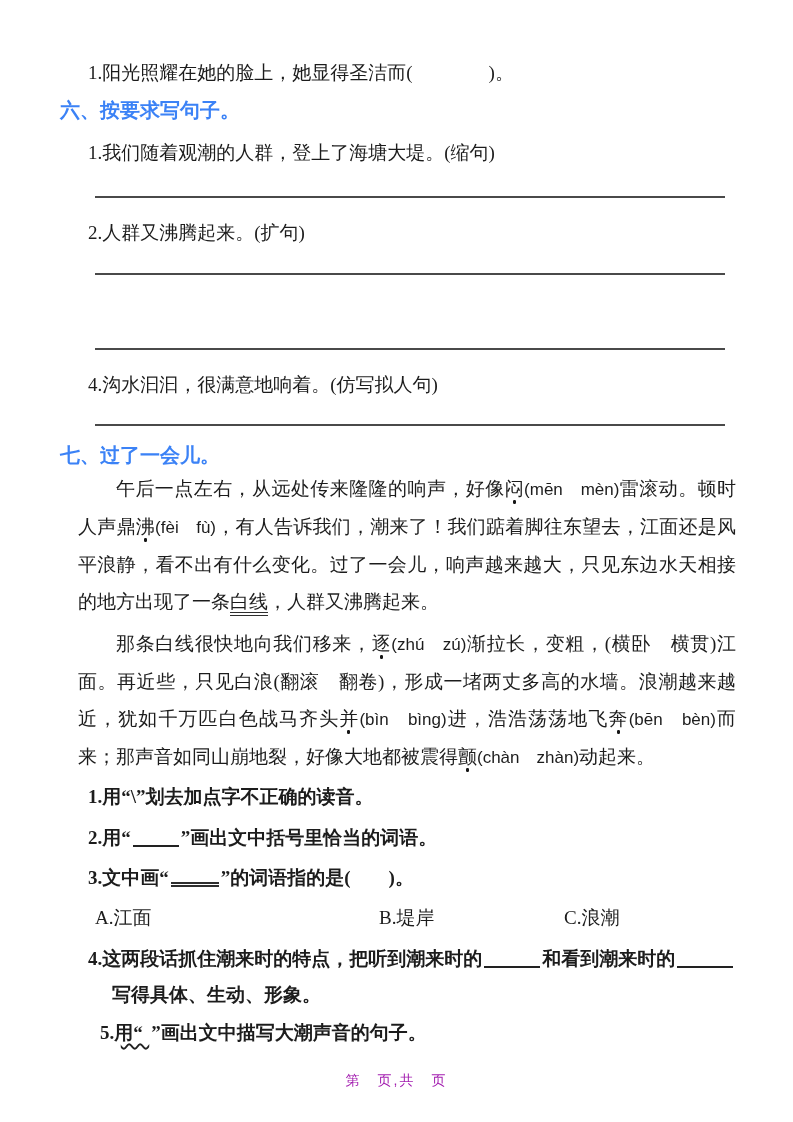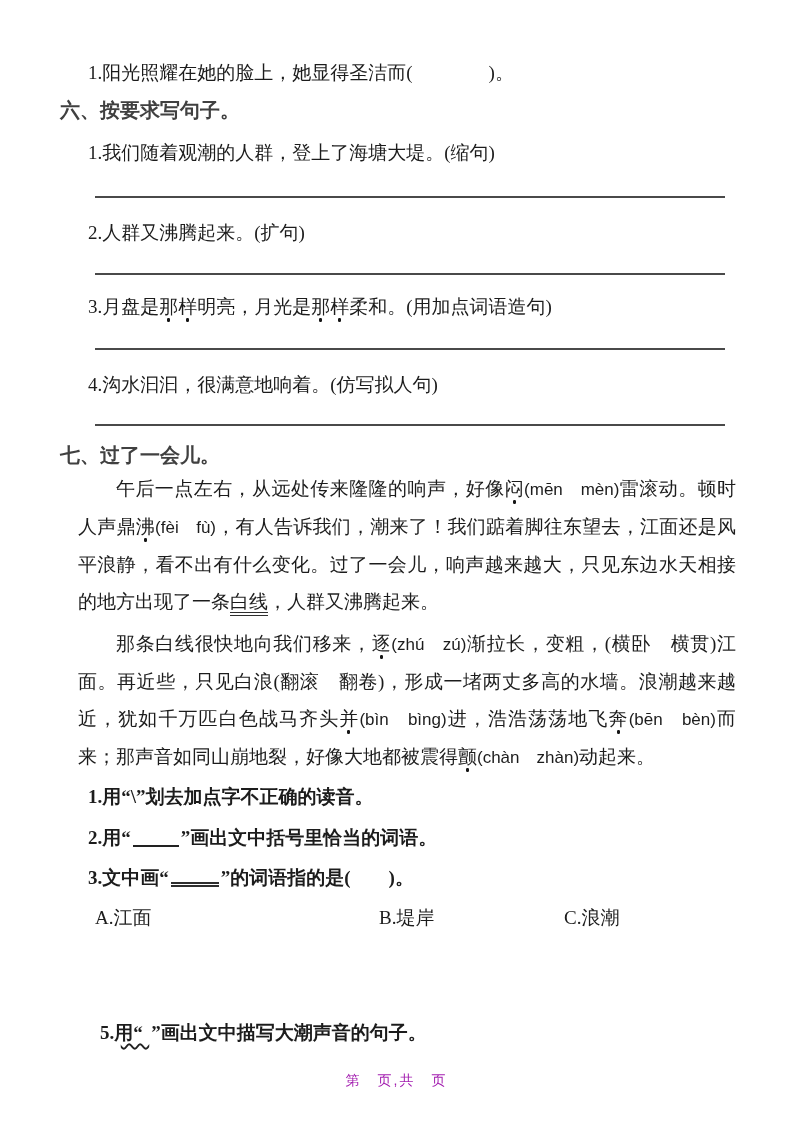--- a/index.html
+++ b/index.html
@@ -4,21 +4,21 @@
 <style>
   * { margin:0; padding:0; box-sizing:border-box; }
   html,body { background:#ffffff; }
   .page {
     position:relative; width:793px; height:1122px; background:#ffffff;
     font-family:"Liberation Serif", serif; color:#1c1c1c; overflow:hidden;
   }
   .abs { position:absolute; }
   .sec-title {
     font-family:"Liberation Sans", sans-serif; font-weight:700;
-    font-size:20px; color:#404040;
+    font-size:20px; color:#3b82f6;
   }
   .q { font-size:19px; line-height:30px; }
   .hang { padding-left:24px; text-indent:-24px;font-weight:bold; }
   .passage { font-size:19px; line-height:37px; text-align:justify; }
   .passage p { text-indent:2em; margin:0; }
   .py { font-family:"Liberation Sans", sans-serif; font-size:17px; }
   .em-dot {
     padding-bottom:6px;
     background-image:radial-gradient(circle, #161616 1.7px, rgba(0,0,0,0) 2px);
     background-size:1em 6px; background-repeat:repeat-x;
@@ -57,21 +57,20 @@
   <div class="q abs" style="left:88px; top:58px;">1.阳光照耀在她的脸上，她显得圣洁而(　　　　)。</div>
 
   <div class="sec-title abs" style="left:60px; top:97px;">六、按要求写句子。</div>
 
   <div class="q abs" style="left:88px; top:138px;"><span>1.我们随着观潮的人群，登上了海塘大堤。(缩句)</span></div>
   <hr class="ans-line" style="left:95px; top:196px;">
 
   <div class="q abs" style="left:88px; top:218px;"><span>2.人群又沸腾起来。(扩句)</span></div>
   <hr class="ans-line" style="left:95px; top:273px;">
 
-  <div class="q abs" style="left:88px; top:292px;"><span>3.月盘是</span><span class="em-dot">那样</span><span>明亮，月光是</span><span class="em-dot">那样</span><span>柔和。(用加点词语造句)</span></div>
   <hr class="ans-line" style="left:95px; top:348px;">
 
   <div class="q abs" style="left:88px; top:370px;"><span>4.沟水汩汩，很满意地响着。(仿写拟人句)</span></div>
   <hr class="ans-line" style="left:95px; top:424px;">
 
   <div class="sec-title abs" style="left:60px; top:442px;">七、过了一会儿。</div>
 
   <div class="passage abs" style="left:78px; top:470px; width:658px;">
     <p><span>午后一点左右，从远处传来隆隆的响声，好像</span><span class="em-dot">闷</span><span class="py">(mēn　mèn)</span><span>雷滚动。顿时人声鼎</span><span class="em-dot">沸</span><span class="py">(fèi　fù)</span><span>，有人告诉我们，潮来了！我们踮着脚往东望去，江面还是风平浪静，看不出有什么变化。过了一会儿，响声越来越大，只见东边水天相接的地方出现了一条</span><span class="dunder">白线</span><span>，人群又沸腾起来。</span></p>
     <p style="margin-top:5px;"><span>那条白线很快地向我们移来，</span><span class="em-dot">逐</span><span class="py">(zhú　zú)</span><span>渐拉长，变粗，(横卧　横贯)江面。再近些，只见白浪(翻滚　翻卷)，形成一堵两丈多高的水墙。浪潮越来越近，犹如千万匹白色战马齐头</span><span class="em-dot">并</span><span class="py">(bìn　bìng)</span><span>进，浩浩荡荡地飞</span><span class="em-dot">奔</span><span class="py">(bēn　bèn)</span><span>而来；那声音如同山崩地裂，好像大地都被震得</span><span class="em-dot">颤</span><span class="py">(chàn　zhàn)</span><span>动起来。</span></p>
@@ -82,18 +81,19 @@
   <div class="q abs hang" style="left:88px; top:823px; width:652px;"><span>2.用“</span><span class="blank"></span><span>”画出文中括号里恰当的词语。</span></div>
 
   <div class="q abs hang" style="left:88px; top:863px; width:652px;"><span>3.文中画“</span><span class="blank dbl"></span><span>”的词语指的是(　　)。</span></div>
 
   <div class="options abs" style="left:95px; top:905px;">
     <span class="opt-a">A.江面</span>
     <span class="opt-b">B.堤岸</span>
     <span class="opt-c">C.浪潮</span>
   </div>
 
+  <div class="q abs hang" style="left:88px; top:941px; width:652px; line-height:36px;"><span>4.这两段话抓住潮来时的特点，把听到潮来时的</span><span class="blank w3"></span><span>和看到潮来时的</span><span class="blank w3"></span><span>写得具体、生动、形象。</span></div>
 
   <div class="q abs hang" style="left:88px; top:1018px; width:652px;margin-left:12px;"><span>5.用“</span><span class="blank wavy">&nbsp;&nbsp;&nbsp;&nbsp;&nbsp;&nbsp;</span><span>”画出文中描写大潮声音的句子。</span></div>
 
   <div class="footer">第　页,共　页</div>
 
 </div>
 
 </body></html>

